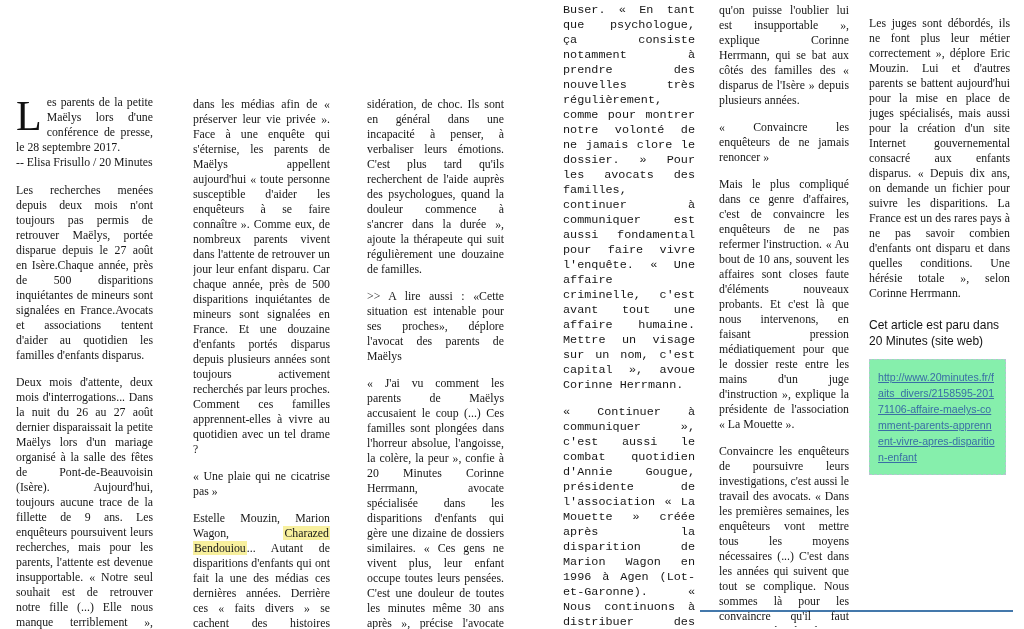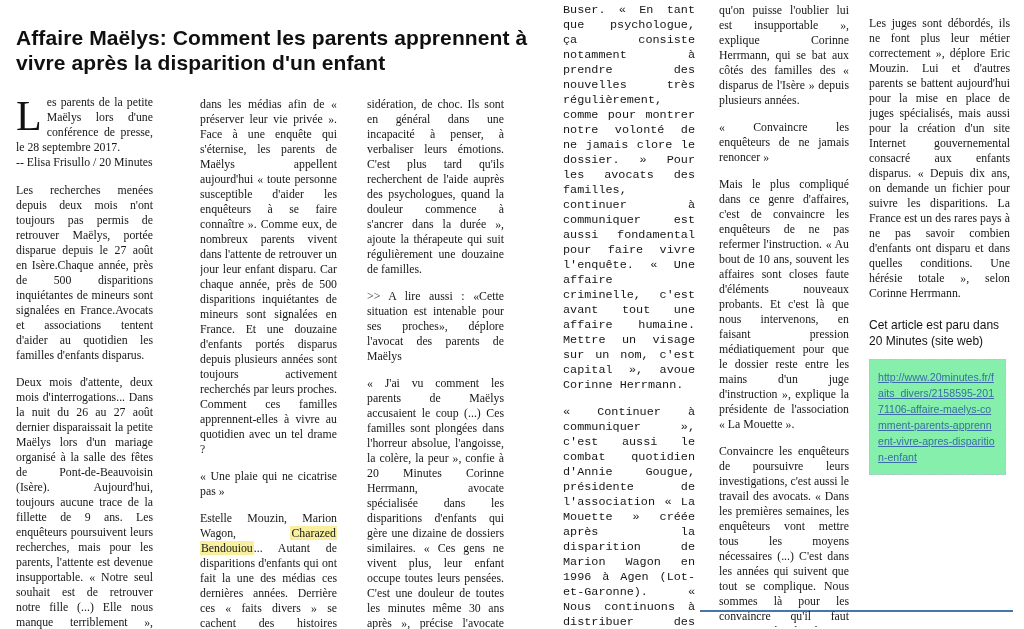--- a/index.html
+++ b/index.html
@@ -7,21 +7,21 @@
     position:relative;width:1024px;height:629px;background:#ffffff;overflow:hidden;
     font-family:"Liberation Serif","DejaVu Serif",serif;color:#161616;
   }
   .title{
     position:absolute;left:16px;top:26px;width:540px;margin:0;
     font-family:"Liberation Sans","DejaVu Sans",sans-serif;
     font-weight:bold;font-size:21px;line-height:24.5px;color:#101010;letter-spacing:.1px;
   }
   .col{position:absolute;font-size:11.8px;line-height:15px;text-align:justify;overflow:hidden;}
   .col-1{left:16px;top:95px;width:137px;height:534px;}
-  .col-2{left:200px;top:97px;width:137px;height:532px;}
+  .col-2{left:193px;top:97px;width:137px;height:532px;}
   .col-3{left:367px;top:97px;width:137px;height:532px;}
   .col-4{left:563px;top:3px;width:132px;height:624px;font-family:Liberation Mono, monospace;}
   .col-5{left:719px;top:3px;width:130px;height:624px;}
   .col-6{left:869px;top:16px;width:141px;height:624px;}
   .para{margin:0 0 12px 0;}
   .subhead{margin:0 0 12px 0;}
   .caption{margin:0;}
   .credit{margin:0 0 13px 0;clear:left;}
   .dropcap{
     float:left;font-size:42px;line-height:34px;padding:4px 5px 0 0;color:#111;
@@ -38,21 +38,20 @@
     display:block;font-family:"Liberation Sans","DejaVu Sans",sans-serif;
     font-size:10.6px;line-height:16px;color:var(--link,#3a6ea5);
     text-decoration:underline;word-break:break-all;text-align:left;cursor:pointer;
   }
   .rule-blue{position:absolute;left:700px;top:610px;width:313px;height:2px;background:#4478ab;}
 </style>
 </head>
 <body>
 
 <div class="canvas" id="canvas">
-  <h1 class="title">Affaire Maëlys: Comment les parents apprennent à vivre après la disparition d'un enfant</h1>
   <div class="rule-blue"></div>
 <div class="col col-1">
       <p class="caption"><span class="dropcap">L</span>es parents de la petite Maëlys lors d'une conférence de presse, le 28 septembre 2017.</p>
       <p class="credit">-- Elisa Frisullo / 20 Minutes</p>
       <p class="para">Les recherches menées depuis deux mois n'ont toujours pas permis de retrouver Maëlys, portée disparue depuis le 27 août en Isère.Chaque année, près de 500 disparitions inquiétantes de mineurs sont signalées en France.Avocats et associations tentent d'aider au quotidien les familles d'enfants disparus.</p>
       <p class="para">Deux mois d'attente, deux mois d'interrogations... Dans la nuit du 26 au 27 août dernier disparaissait la petite Maëlys lors d'un mariage organisé à la salle des fêtes de Pont-de-Beauvoisin (Isère). Aujourd'hui, toujours aucune trace de la fillette de 9 ans. Les enquêteurs poursuivent leurs recherches, mais pour les parents, l'attente est devenue insupportable. « Notre seul souhait est de retrouver notre fille (...) Elle nous manque terriblement », confiait en larmes la mère de Maëlys lors d'une conférence de presse organisée le 28 septembre.</p>
     </div>
     <div class="col col-2">
       <p class="para">dans les médias afin de « préserver leur vie privée ». Face à une enquête qui s'éternise, les parents de Maëlys appellent aujourd'hui « toute personne susceptible d'aider les enquêteurs à se faire connaître ». Comme eux, de nombreux parents vivent dans l'attente de retrouver un jour leur enfant disparu. Car chaque année, près de 500 disparitions inquiétantes de mineurs sont signalées en France. Et une douzaine d'enfants portés disparus depuis plusieurs années sont toujours activement recherchés par leurs proches. Comment ces familles apprennent-elles à vivre au quotidien avec un tel drame ?</p>
       <p class="subhead">« Une plaie qui ne cicatrise pas »</p>

